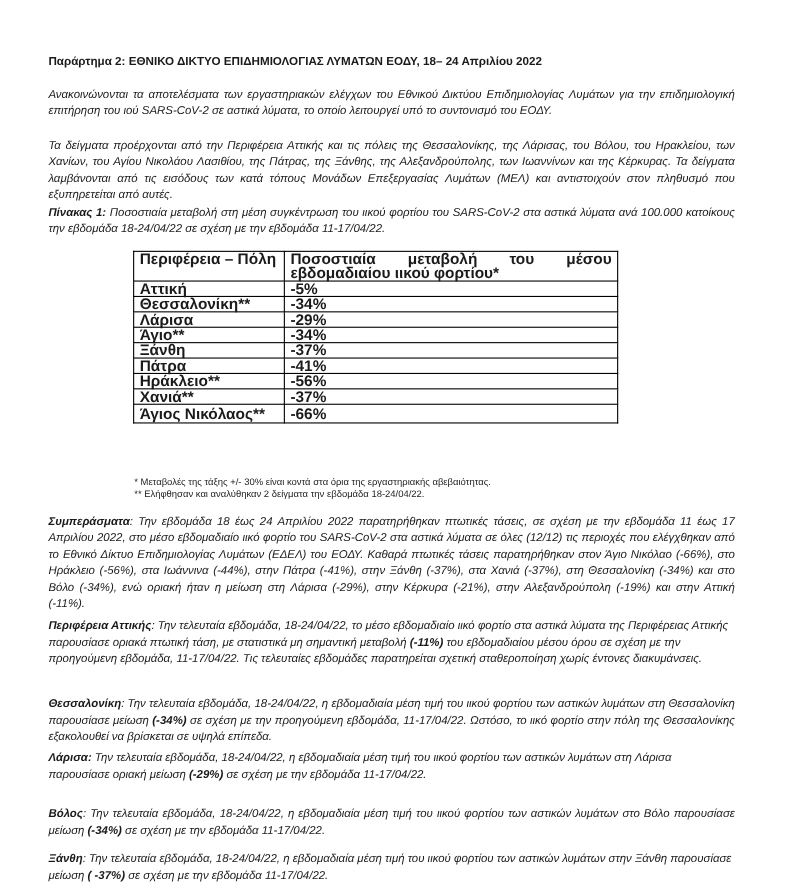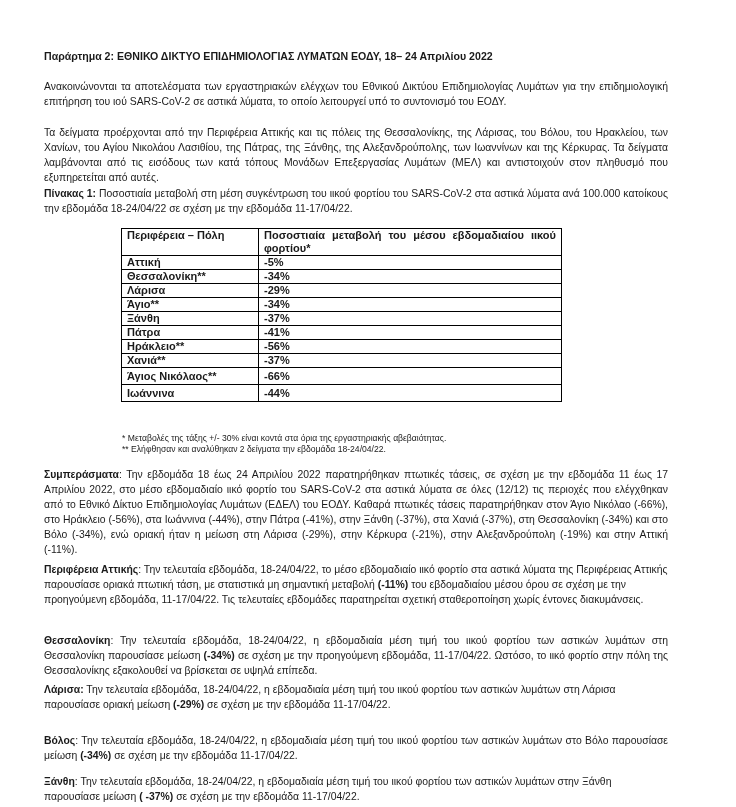--- a/index.html
+++ b/index.html
@@ -4,31 +4,31 @@
 <style>
   html, body { margin: 0; padding: 0; background: #ffffff; }
   body {
     width: 736px; height: 807px; overflow: hidden; position: relative;
     font-family: "Liberation Sans", "DejaVu Sans", sans-serif;
     color: #1a1a1a; font-size: 10.4px; line-height: 15px;
   }
   .page { position: absolute; left: 44px; top: 0; width: 648px; }
   .title { position: absolute; top: 49px; left: 0; font-weight: bold; font-size: 10.6px; white-space: nowrap; }
   p { margin: 0; }
-  .para { position: absolute; left: 0; width: 624px; text-align: justify; }
+  .para { position: absolute; left: 0; width: 624px; text-align: justify; font-style: italic; }
   .para.last-left { text-align: left; }
   b, .b { font-weight: bold; }
   .intro { top: 79px; }
   .samples { top: 125px; }
   .table-caption { top: 186px; }
   .table-wrap { position: absolute; left: 77px; top: 228px; width: 441px; }
   table { border-collapse: collapse; width: 441px; table-layout: fixed; }
   td, th {
     border: 1.3px solid #000; padding: 0 5px; font-weight: bold; text-align: left;
-    vertical-align: top; height: 13px; line-height: 13px; font-size: 11px; margin-left: 44px;
+    vertical-align: top; height: 13px; line-height: 13px; font-size: 14px; margin-left: 44px;
   }
   th { height: 26px; font-weight: bold; }
   th.c2 { text-align: justify; text-align-last: left; }
   col.c1 { width: 137px; }
   tr.tall td { height: 16px; line-height: 16px; }
   .notes { position: absolute; left: 78px; top: 433px; font-size: 8.6px; line-height: 11px; color: #222; }
   .conclusions { top: 467px; }
   .attica { top: 562px; }
   .thess { top: 633px; }
   .larisa { top: 682px; }
@@ -90,24 +90,20 @@
             <td>-56%</td>
           </tr>
         <tr>
             <td>Χανιά**</td>
             <td>-37%</td>
           </tr>
         <tr class="tall">
             <td>Άγιος Νικόλαος**</td>
             <td>-66%</td>
           </tr>
-        <tr class="tall">
-            <td>Ιωάννινα</td>
-            <td>-44%</td>
-          </tr>
       </tbody>
     </table>
   </div>
 
   <div class="notes">
     <div>* Μεταβολές της τάξης +/- 30% είναι κοντά στα όρια της εργαστηριακής αβεβαιότητας.</div>
     <div>** Ελήφθησαν και αναλύθηκαν 2 δείγματα την εβδομάδα 18-24/04/22.</div>
   </div>
 
   <p class="para conclusions"><span class="b">Συμπεράσματα</span><span>: Την εβδομάδα 18 έως 24 Απριλίου 2022 παρατηρήθηκαν πτωτικές τάσεις, σε σχέση με την εβδομάδα 11 έως 17 Απριλίου 2022, στο μέσο εβδομαδιαίο ιικό φορτίο του SARS-CoV-2 στα αστικά λύματα σε όλες (12/12) τις περιοχές που ελέγχθηκαν από το Εθνικό Δίκτυο Επιδημιολογίας Λυμάτων (ΕΔΕΛ) του ΕΟΔΥ. Καθαρά πτωτικές τάσεις παρατηρήθηκαν στον Άγιο Νικόλαο (-66%), στο Ηράκλειο (-56%), στα Ιωάννινα (-44%), στην Πάτρα (-41%), στην Ξάνθη       (-37%), στα Χανιά (-37%), στη Θεσσαλονίκη (-34%) και στο Βόλο (-34%), ενώ οριακή ήταν η μείωση στη Λάρισα (-29%), στην Κέρκυρα (-21%), στην Αλεξανδρούπολη (-19%) και στην Αττική (-11%).</span></p>

